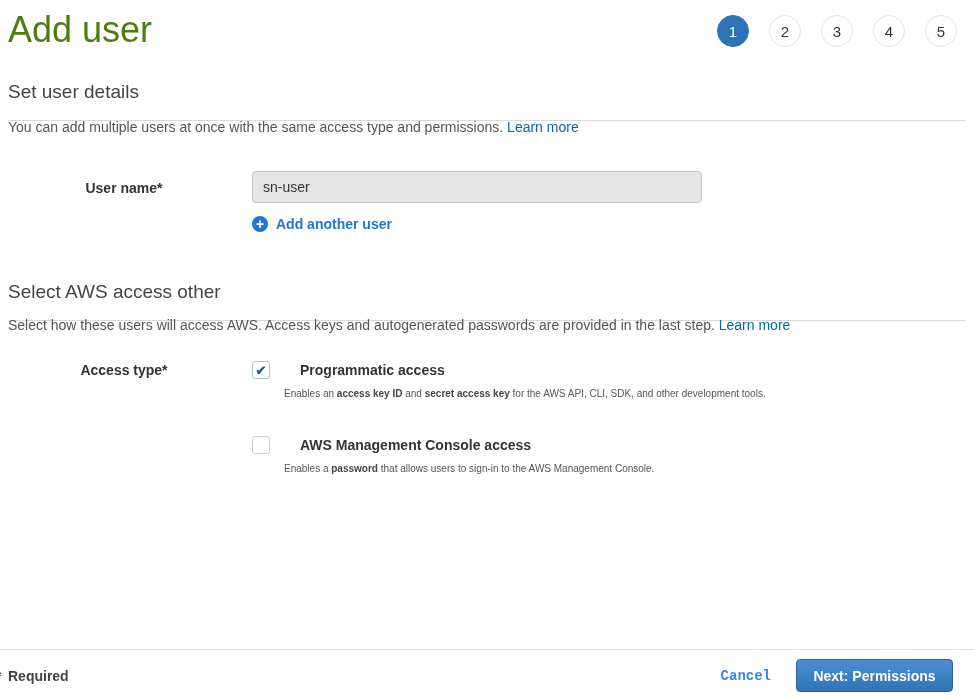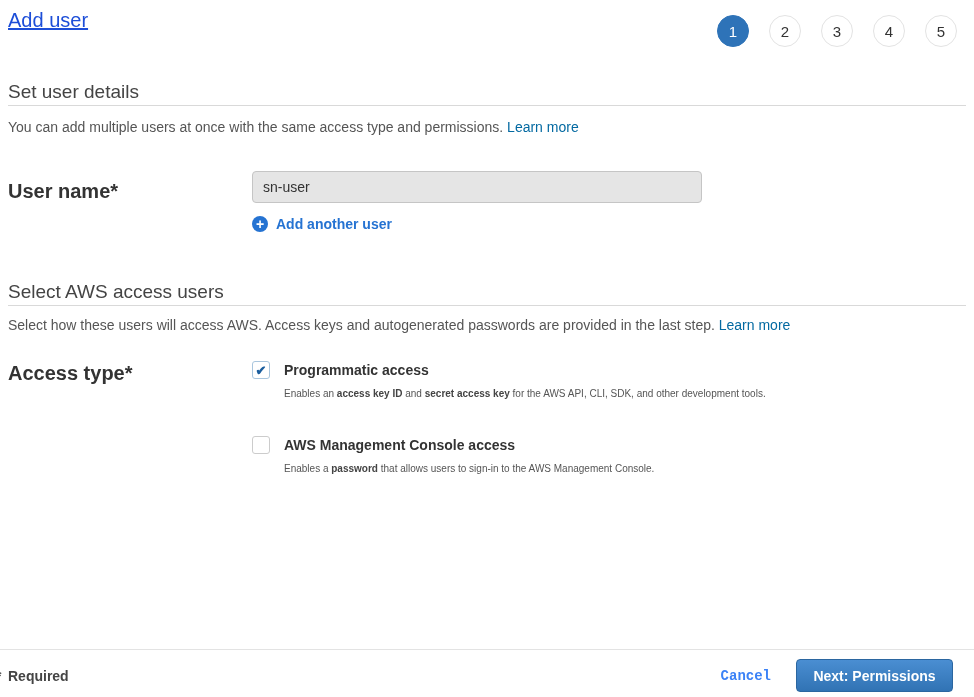--- a/index.html
+++ b/index.html
@@ -8,61 +8,61 @@
     background: #ffffff;
     font-family: "Liberation Sans", sans-serif;
     overflow: hidden;
     position: relative;
   }
   .abs { position: absolute; }
 
   
   .page-title {
     left: 8px; top: 9px;
-    font-size: 20px; font-weight: 400; color: #1d4ed8; text-decoration: underline;
+    font-size: 36px; font-weight: 400; color: #4d7c0f;
   }
   .steps {
     top: 15px; right: 17px;
     display: flex; gap: 20px;
   }
   .step {
     width: 32px; height: 32px; border-radius: 50%;
     border: 1px solid #e3e3e3; background: #ffffff;
     display: flex; align-items: center; justify-content: center;
     font-size: 15px; color: #333333;
   }
   .step.active {
     background: #2e73b8; border-color: #2e73b8; color: #ffffff;
   }
 
   
   .section-heading {
     left: 8px; right: 8px;
     font-size: 19px; font-weight: 400; color: #444444;
-    padding-bottom: 2px; border-bottom: 1px solid #d9d9d9;
+    padding-bottom: 17px; border-bottom: 1px solid #d9d9d9;
     line-height: 22px;
   }
   .heading-1 { top: 81px; }
   .heading-2 { top: 281px; }
 
   .para {
     left: 8px;
     font-size: 14px; color: #555555; line-height: 15px;
   }
   .para-1 { top: 120px; }
   .para-2 { top: 318px; }
 
   a.link, .link {
     color: #0369a1; text-decoration: none; cursor: pointer;
   }
 
   
   .field-label {
-    left: 8px; width: 232px; text-align: left;
-    font-size: 20px; font-weight: bold; color: #333333;
+    left: 8px; width: 232px; text-align: center;
+    font-size: 14px; font-weight: bold; color: #333333;
   }
   .username-label { top: 180px; }
   .username-input {
     left: 252px; top: 171px; width: 450px; height: 32px;
     border: 1px solid #c5c5c5; border-radius: 4px;
     padding: 0 10px; font-size: 14px; color: #333333;
     font-family: "Liberation Sans", sans-serif;
     outline: none; background: #e5e5e5;
   }
   .add-another {
@@ -85,21 +85,21 @@
     left: 252px; width: 18px; height: 18px;
     border-radius: 3px; background: #ffffff;
     display: flex; align-items: center; justify-content: center;
     cursor: pointer;
   }
   .checkbox.checked { border: 1px solid #a9c6de; color: #1b5e9e; font-size: 13px; font-weight: bold; }
   .checkbox.unchecked { border: 1px solid #cccccc; }
   .cb-1 { top: 361px; }
   .cb-2 { top: 436px; }
   .option-title {
-    left: 284px;
+    left: 300px;
     font-size: 14px; font-weight: bold; color: #333333;
   }
   .opt-title-1 { top: 362px; }
   .opt-title-2 { top: 437px; }
   .option-desc {
     left: 284px;
     font-size: 10px; color: #555555; line-height: 21px;
   }
   .opt-desc-1 { top: 383px; width: 530px; }
   .opt-desc-2 { top: 458px; width: 560px; }
@@ -154,21 +154,21 @@
 </p>
 
 <label class="abs field-label username-label">User name*</label>
 <input class="abs username-input" type="text" value="sn-user" style="">
 
 <div class="abs add-another">
   <span class="plus-icon">+</span>
   <span>Add another user</span>
 </div>
 
-<h2 class="abs section-heading heading-2">Select AWS access users</h2>
+<h2 class="abs section-heading heading-2">Select AWS access other</h2>
 
 <p class="abs para para-2">
   <span>Select how these users will access AWS. Access keys and autogenerated passwords are provided in the last step.</span>
   <a class="link">Learn more</a>
 </p>
 
 <label class="abs field-label access-label">Access type*</label>
 
 <div class="abs checkbox checked cb-1">
   <span>✔</span>

